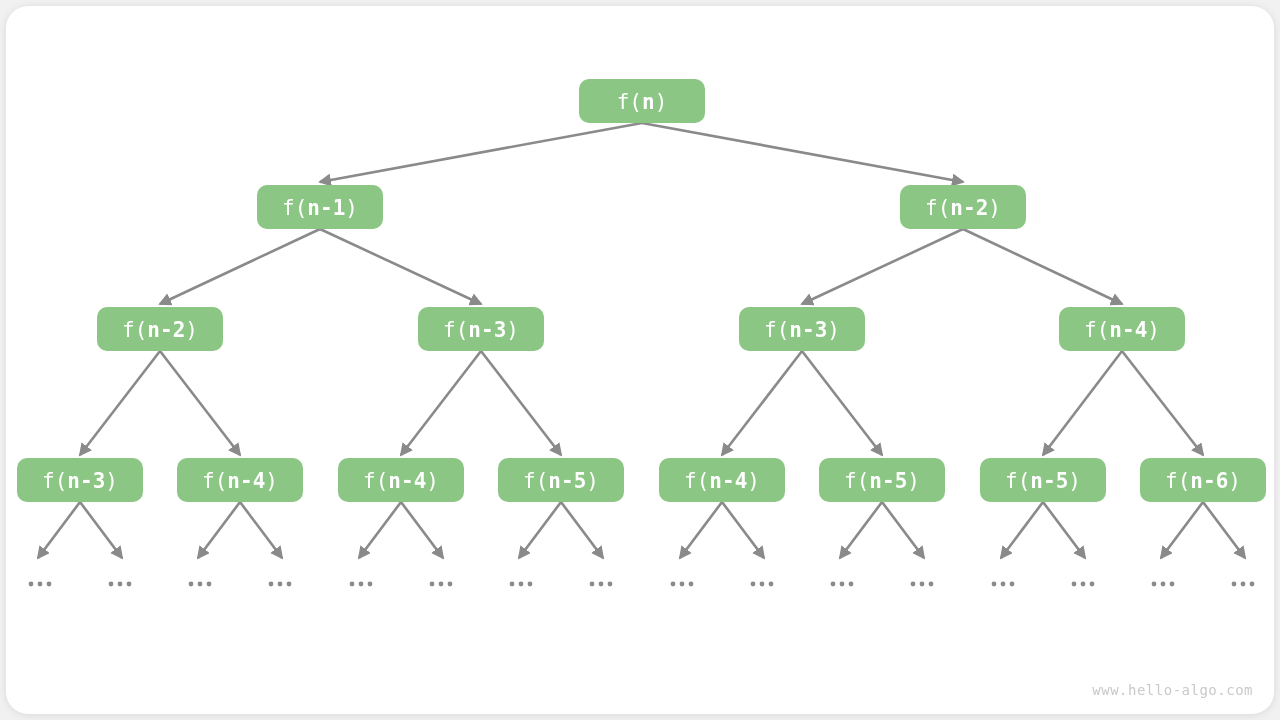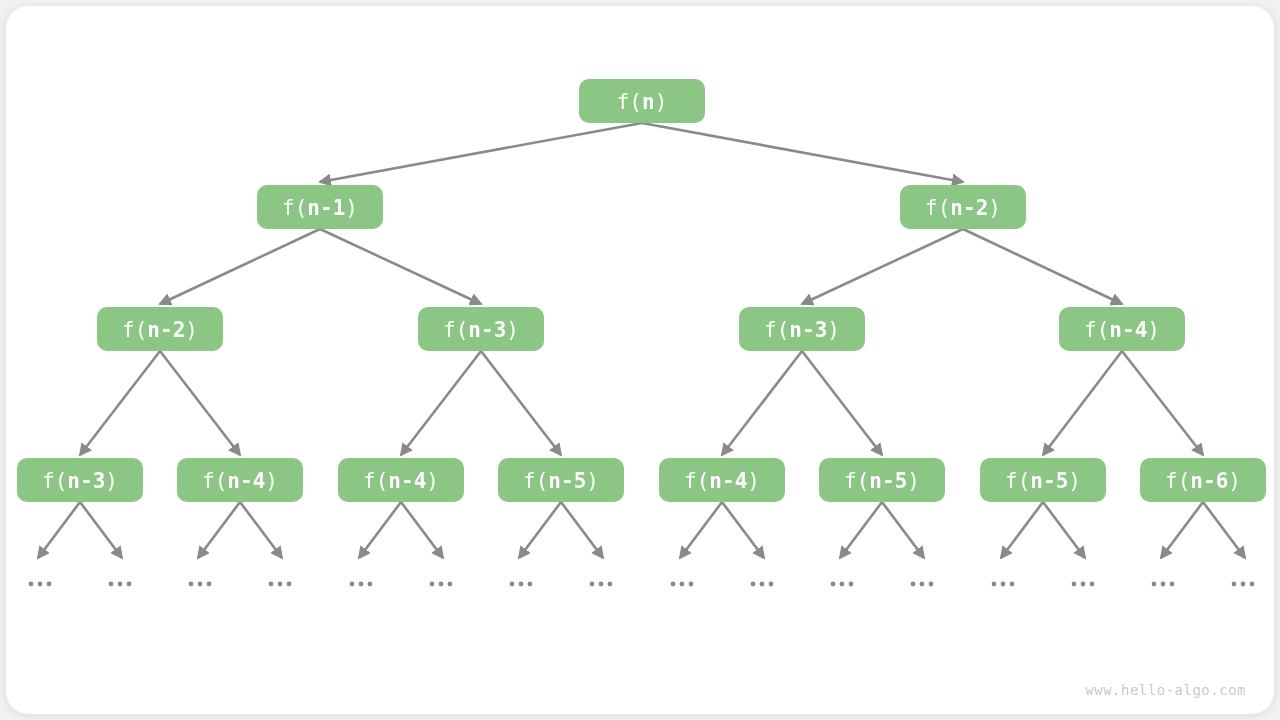--- a/index.html
+++ b/index.html
@@ -19,21 +19,21 @@
     box-shadow: 0 1px 8px rgba(0,0,0,0.10);
   }
   .stage {
     position: absolute;
     left: 0; top: 0;
     width: 1280px;
     height: 720px;
   }
   .watermark {
     position: absolute;
-    right: 34px;
+    right: 27px;
     bottom: 22px;
     font-size: 14px;
     letter-spacing: 0.5px;
     color: #c9c9c9;
     user-select: none;
   }
 </style>
 </head>
 <body>
 

